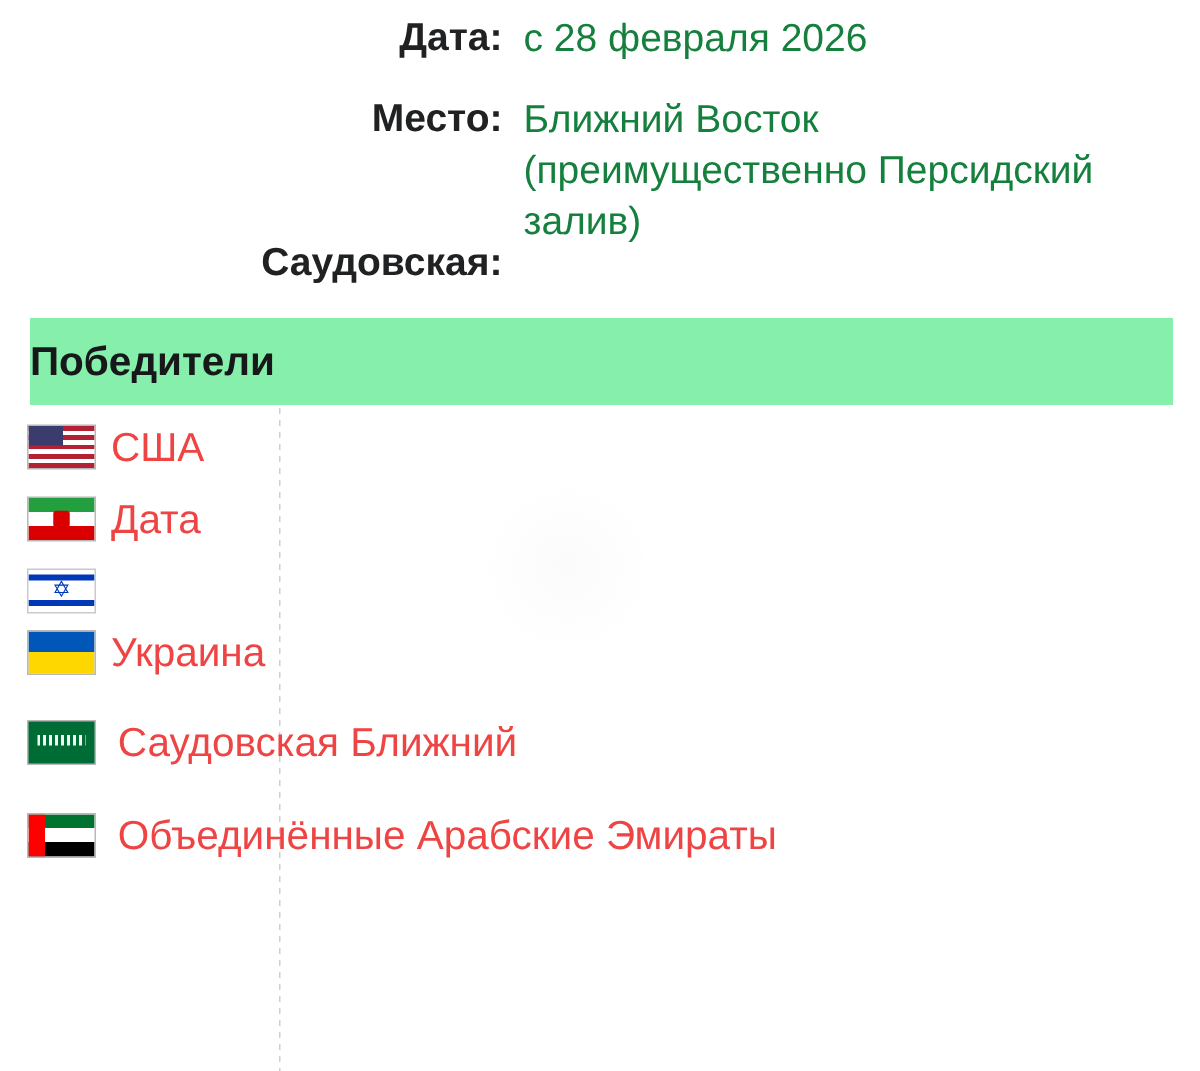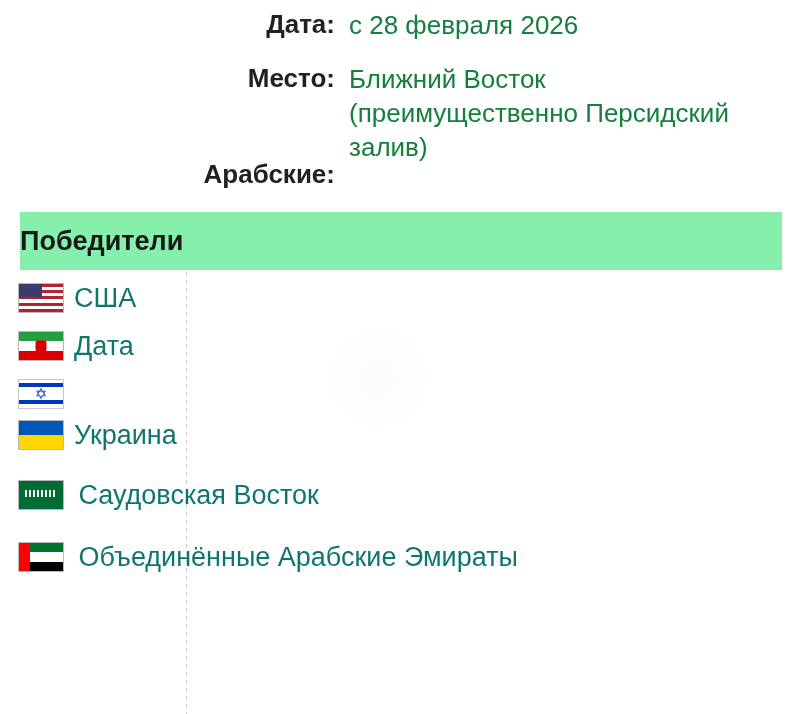--- a/index.html
+++ b/index.html
@@ -119,21 +119,21 @@
     width: 760px;
   }
   .winner {
     display: flex;
     align-items: flex-start;
     margin-bottom: 4px;
   }
   .winner-name {
     font-size: 27px;
     line-height: 44px;
-    color: #0f766e;
+    color: #ef4444;
   }
   .flag {
     width: 46px;
     height: 30px;
     margin-top: 7px;
     margin-right: 10px;
     flex: 0 0 auto;
     border: 1px solid #b8b8b8;
     box-sizing: border-box;
     position: relative;
@@ -245,21 +245,21 @@
     </div>
 
     <div class="irow row-place">
       <div class="ilabel">Место:</div>
       <div class="ivalue">
         <span>Ближний Восток</span>
         <span class="place-line2">(преимущественно Персидский залив)</span>
       </div>
     </div>
 
-    <div class="result-holder">Арабские:</div>
+    <div class="result-holder">Саудовская:</div>
   </div>
 
   <div class="winners-band">
     <span>Победители</span>
   </div>
 
   <div class="winners-list">
 
     <div class="winner">
       <span class="flag flag-us"></span>
@@ -275,21 +275,21 @@
       <span class="flag flag-il"></span>
     </div>
 
     <div class="winner">
       <span class="flag flag-ua"></span>
       <span class="winner-name">Украина</span>
     </div>
 
     <div class="winner wrap">
       <span class="flag flag-sa"></span>
-      <span class="winner-name">Саудовская Восток</span>
+      <span class="winner-name">Саудовская Ближний</span>
     </div>
 
     <div class="winner wrap">
       <span class="flag flag-ae"></span>
       <span class="winner-name">Объединённые Арабские Эмираты</span>
     </div>
 
   </div>
 </div>
 

